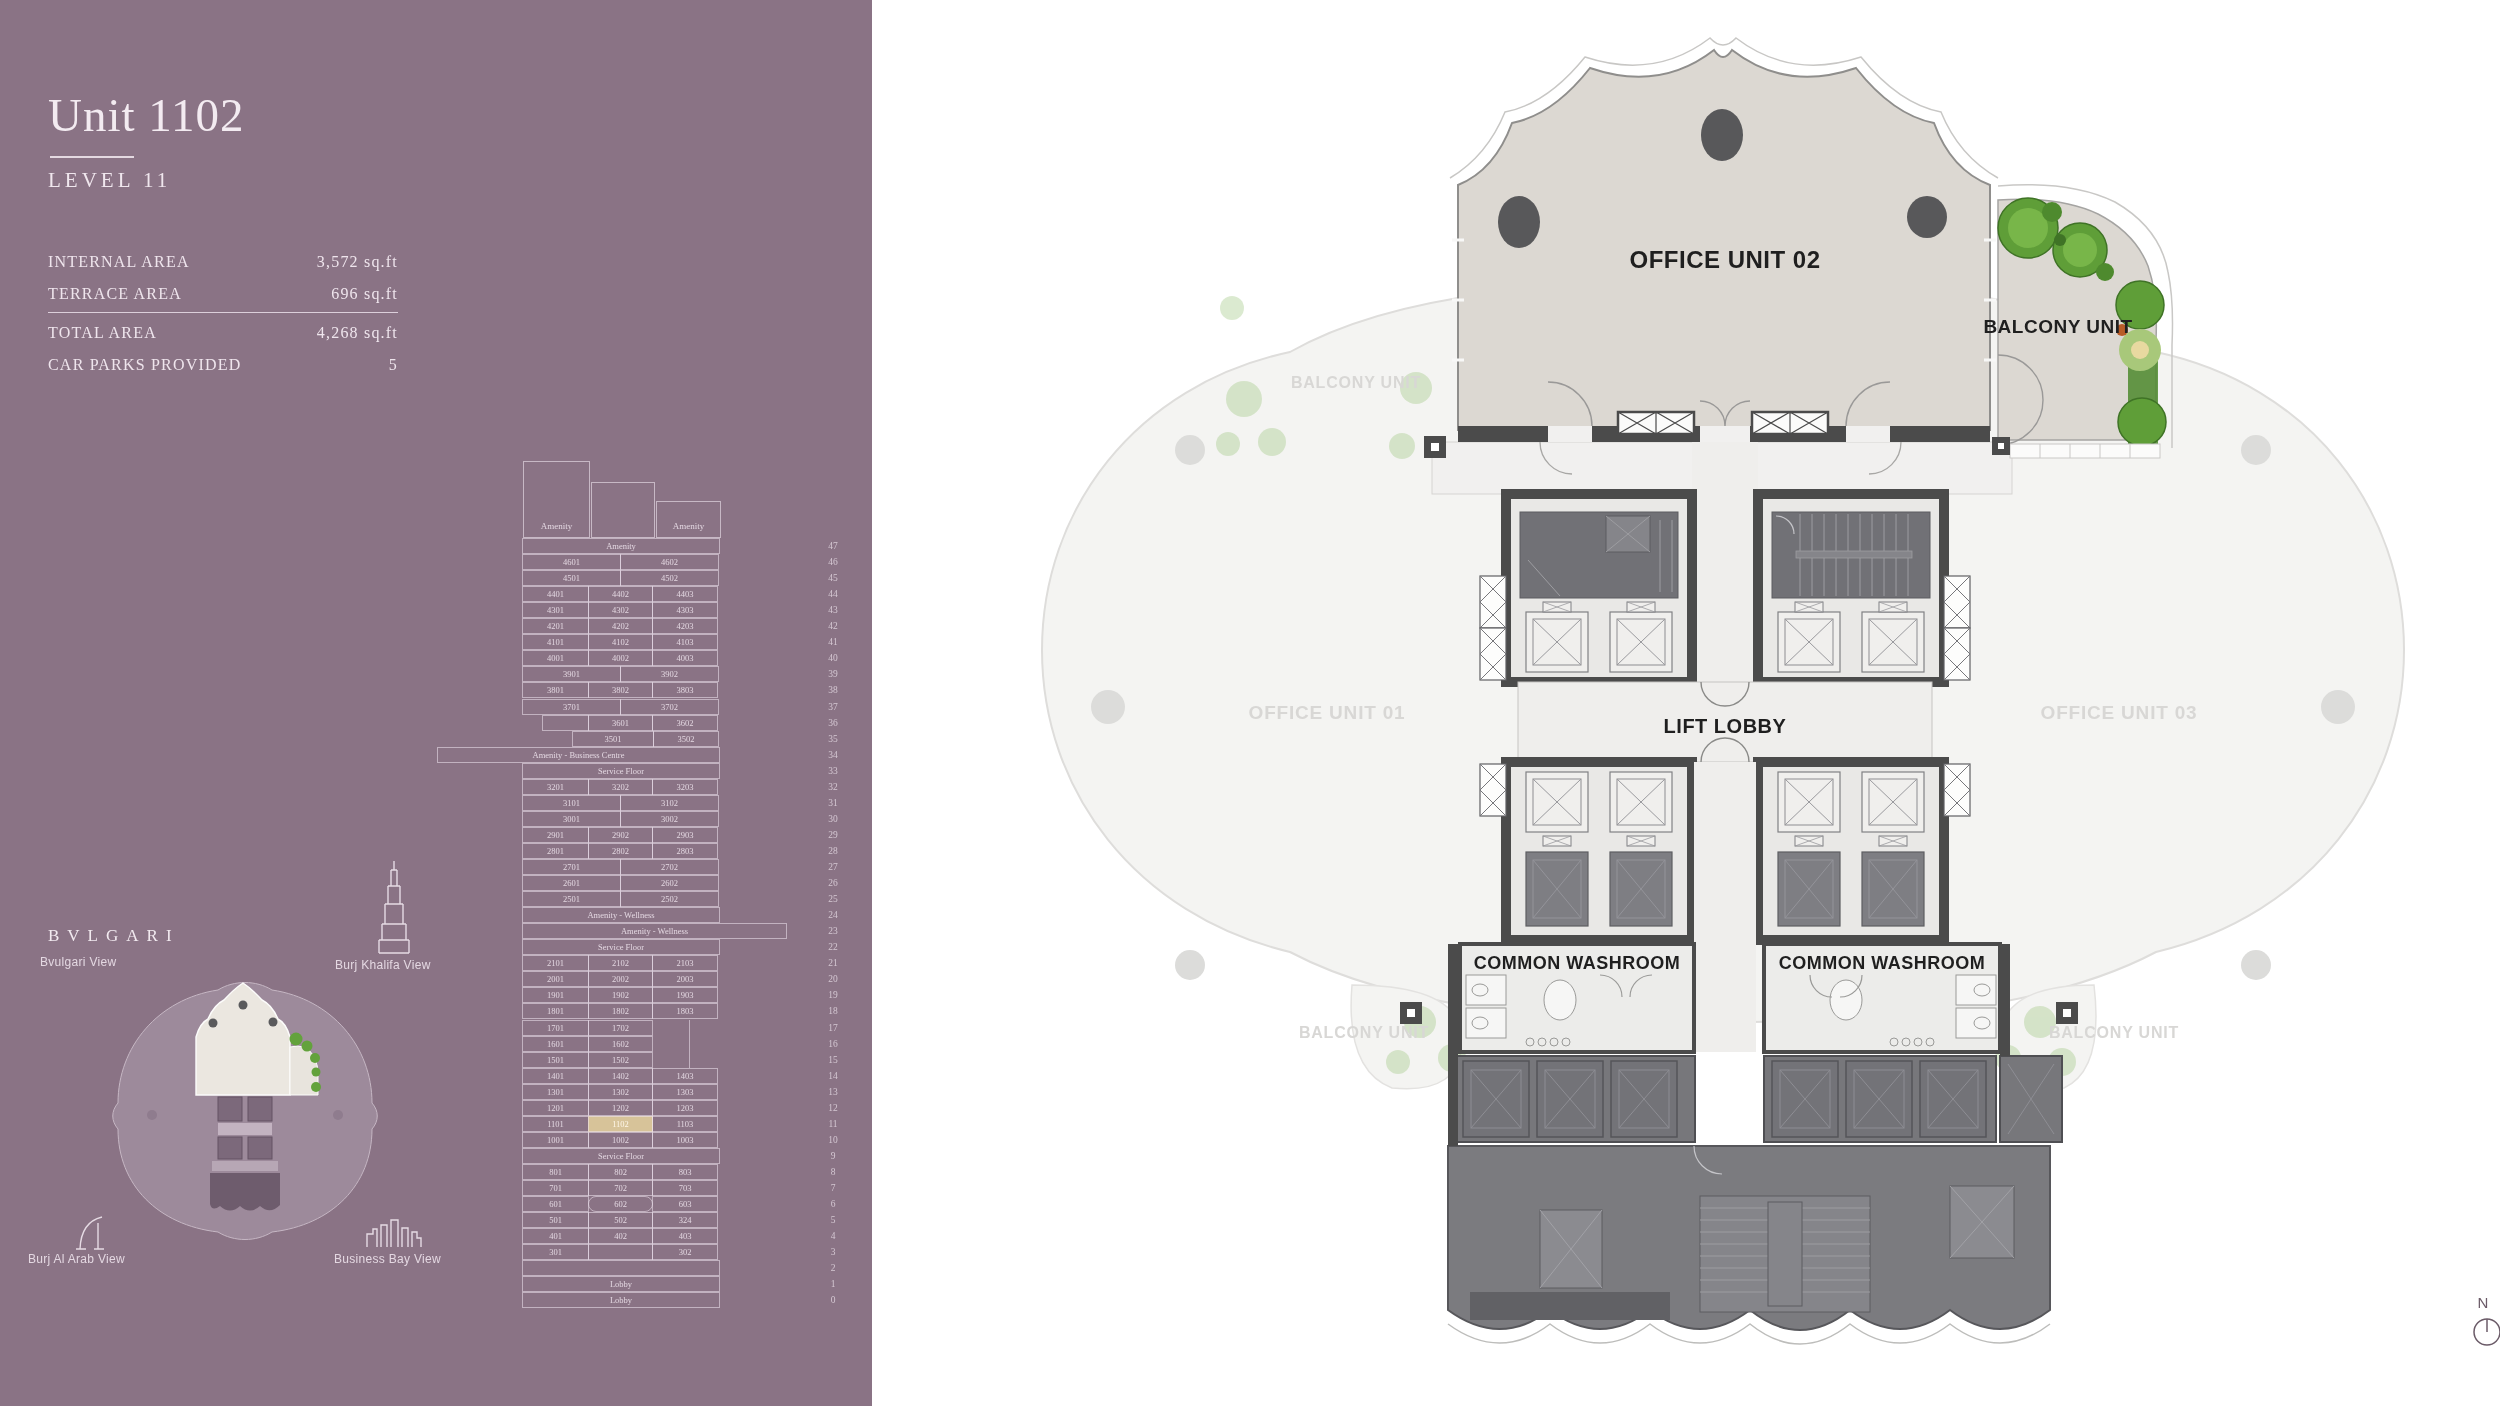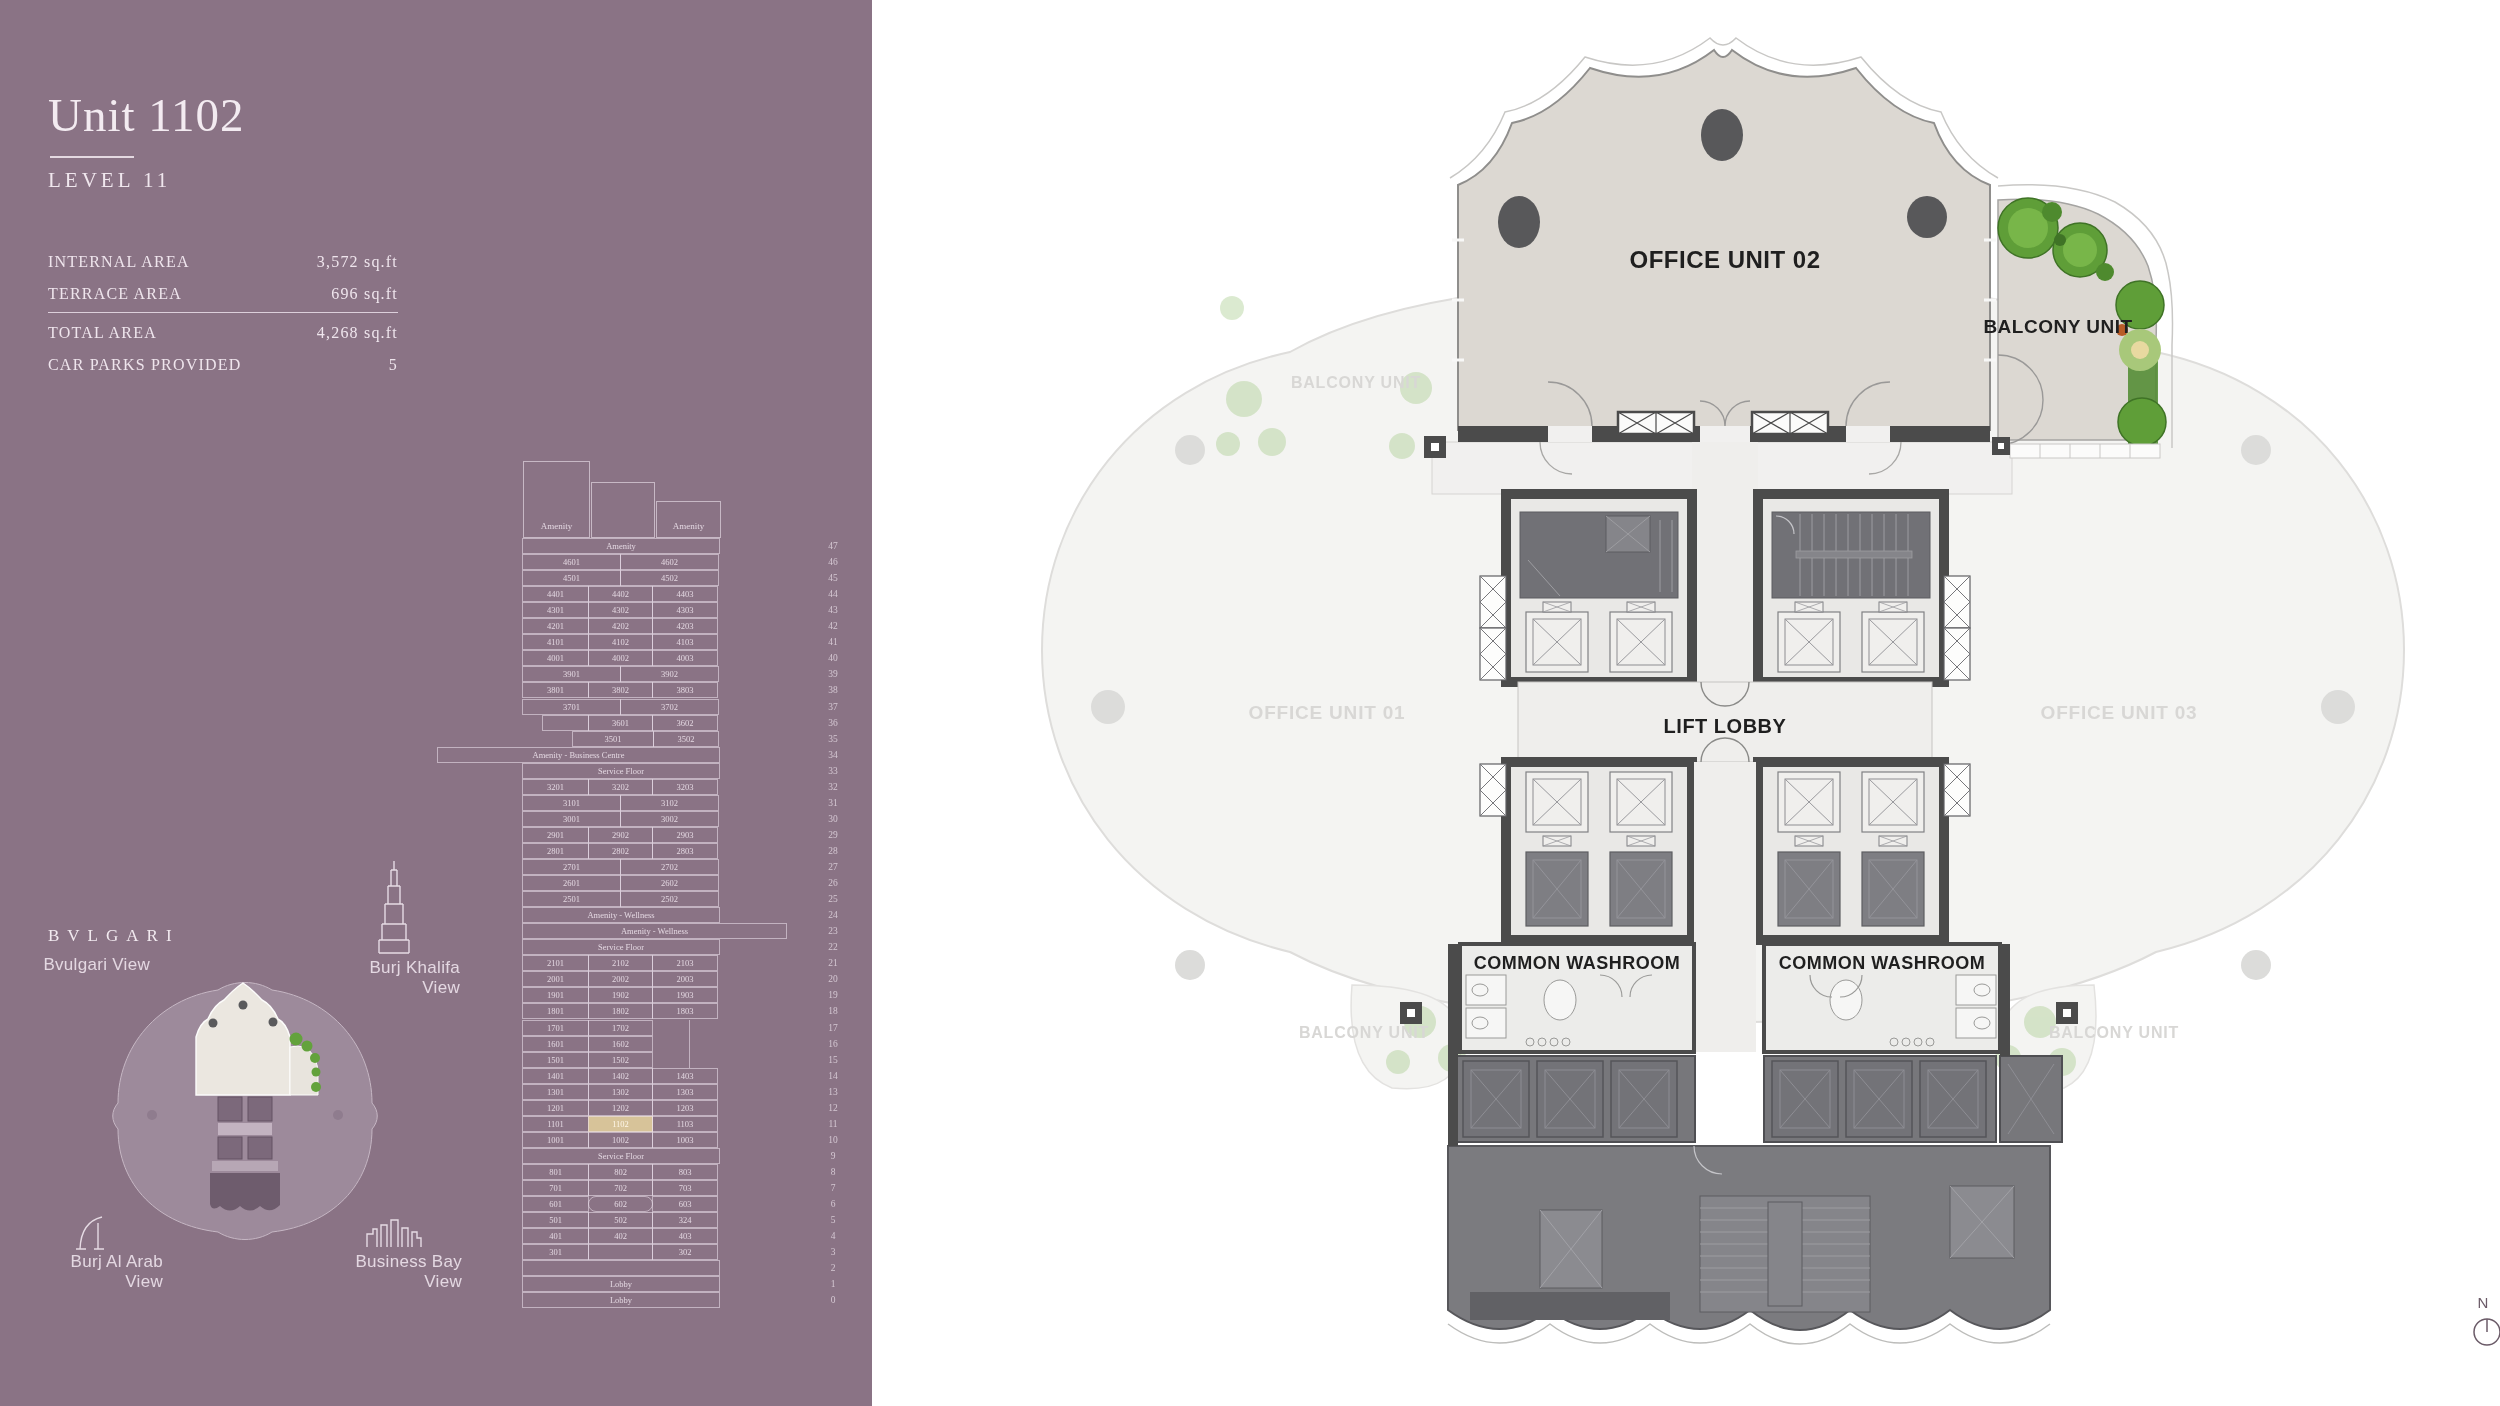--- a/index.html
+++ b/index.html
@@ -20,22 +20,22 @@
       padding-bottom:6px;}
   .stack-row{position:absolute;display:flex;height:16.05px;}
   .stack-cell{flex:none;box-sizing:border-box;border:1px solid rgba(240,230,240,.55);margin-left:-1px;
       font-size:8.5px;color:#e3d7e1;text-align:center;line-height:14px;white-space:nowrap;overflow:visible;}
   .stack-cell.hl{background:#d7c399;color:#fff8ea;}
   .stack-floor-num{position:absolute;left:385px;width:26px;text-align:center;font-size:9.5px;
       color:#d5c8d3;line-height:16px;}
   .stack-notch{position:absolute;left:254px;top:564.5px;height:48px;border-left:1px solid rgba(240,230,240,.55);}
   
   .brand{position:absolute;left:48px;top:926px;font-size:17px;letter-spacing:8px;color:#f2eaf0;}
-  .view-label{position:absolute;font-family:"Liberation Sans",sans-serif;font-size:17px;color:#e4d8e2;
-      text-align:right;letter-spacing:.3px;}
+  .view-label{position:absolute;font-family:"Liberation Sans",sans-serif;font-size:12px;color:#e4d8e2;
+      text-align:left;letter-spacing:.3px;}
   .icon-wrap{position:absolute;}
   
   .plan-svg{position:absolute;left:0;top:0;}
   text.plan-label{font-family:"Liberation Sans",sans-serif;font-weight:bold;fill:#1f1f1f;letter-spacing:.5px;}
   text.plan-label-faded{font-family:"Liberation Sans",sans-serif;font-weight:bold;fill:#d8d7d5;letter-spacing:.8px;}
   text.compass{font-family:"Liberation Sans",sans-serif;fill:#6b5b68;}
 </style>
 </head>
 <body>
 

